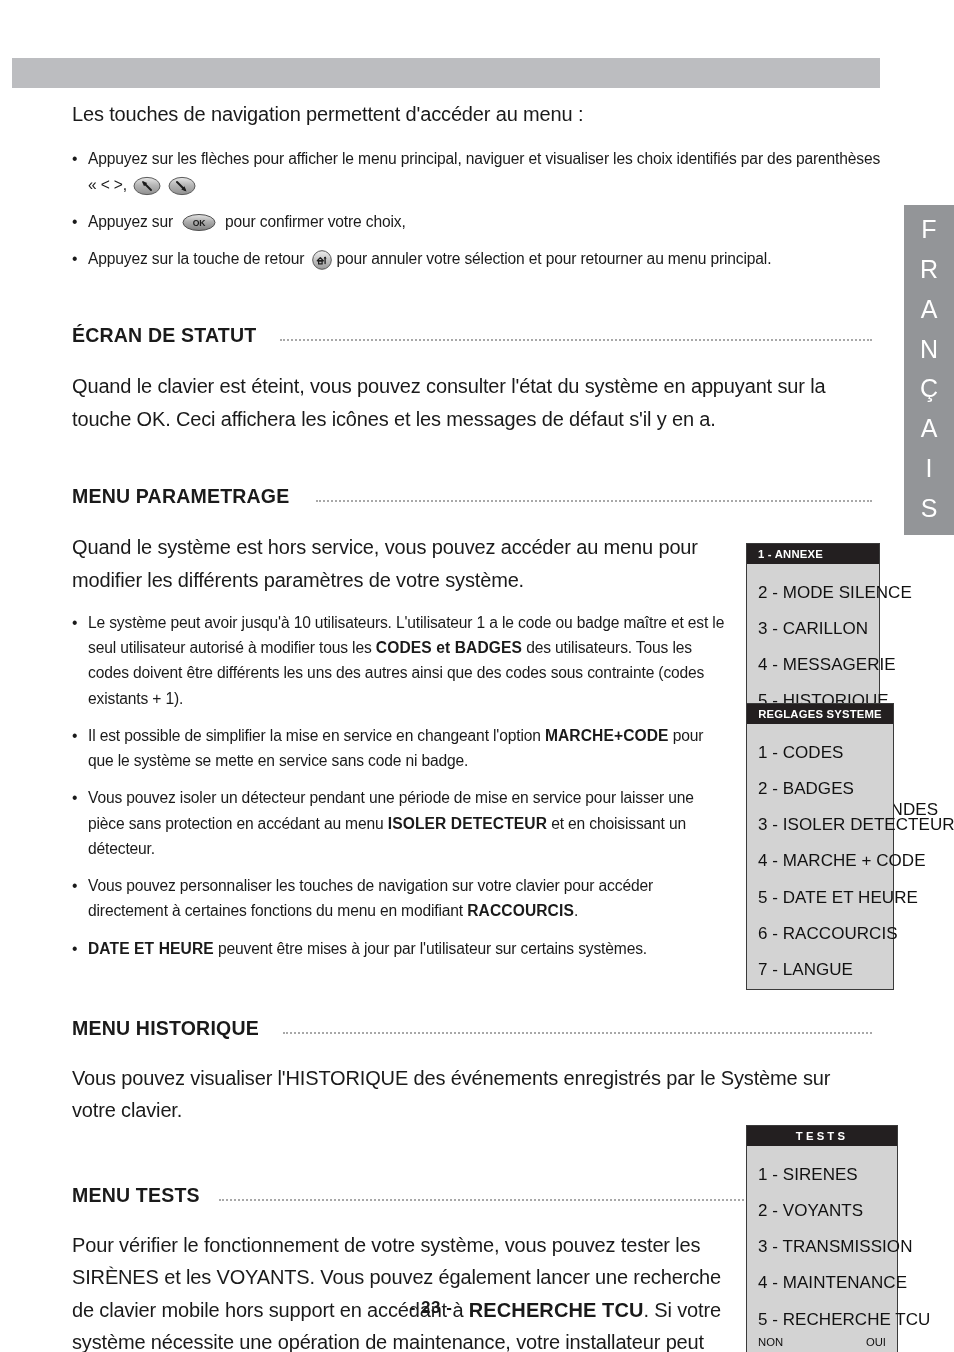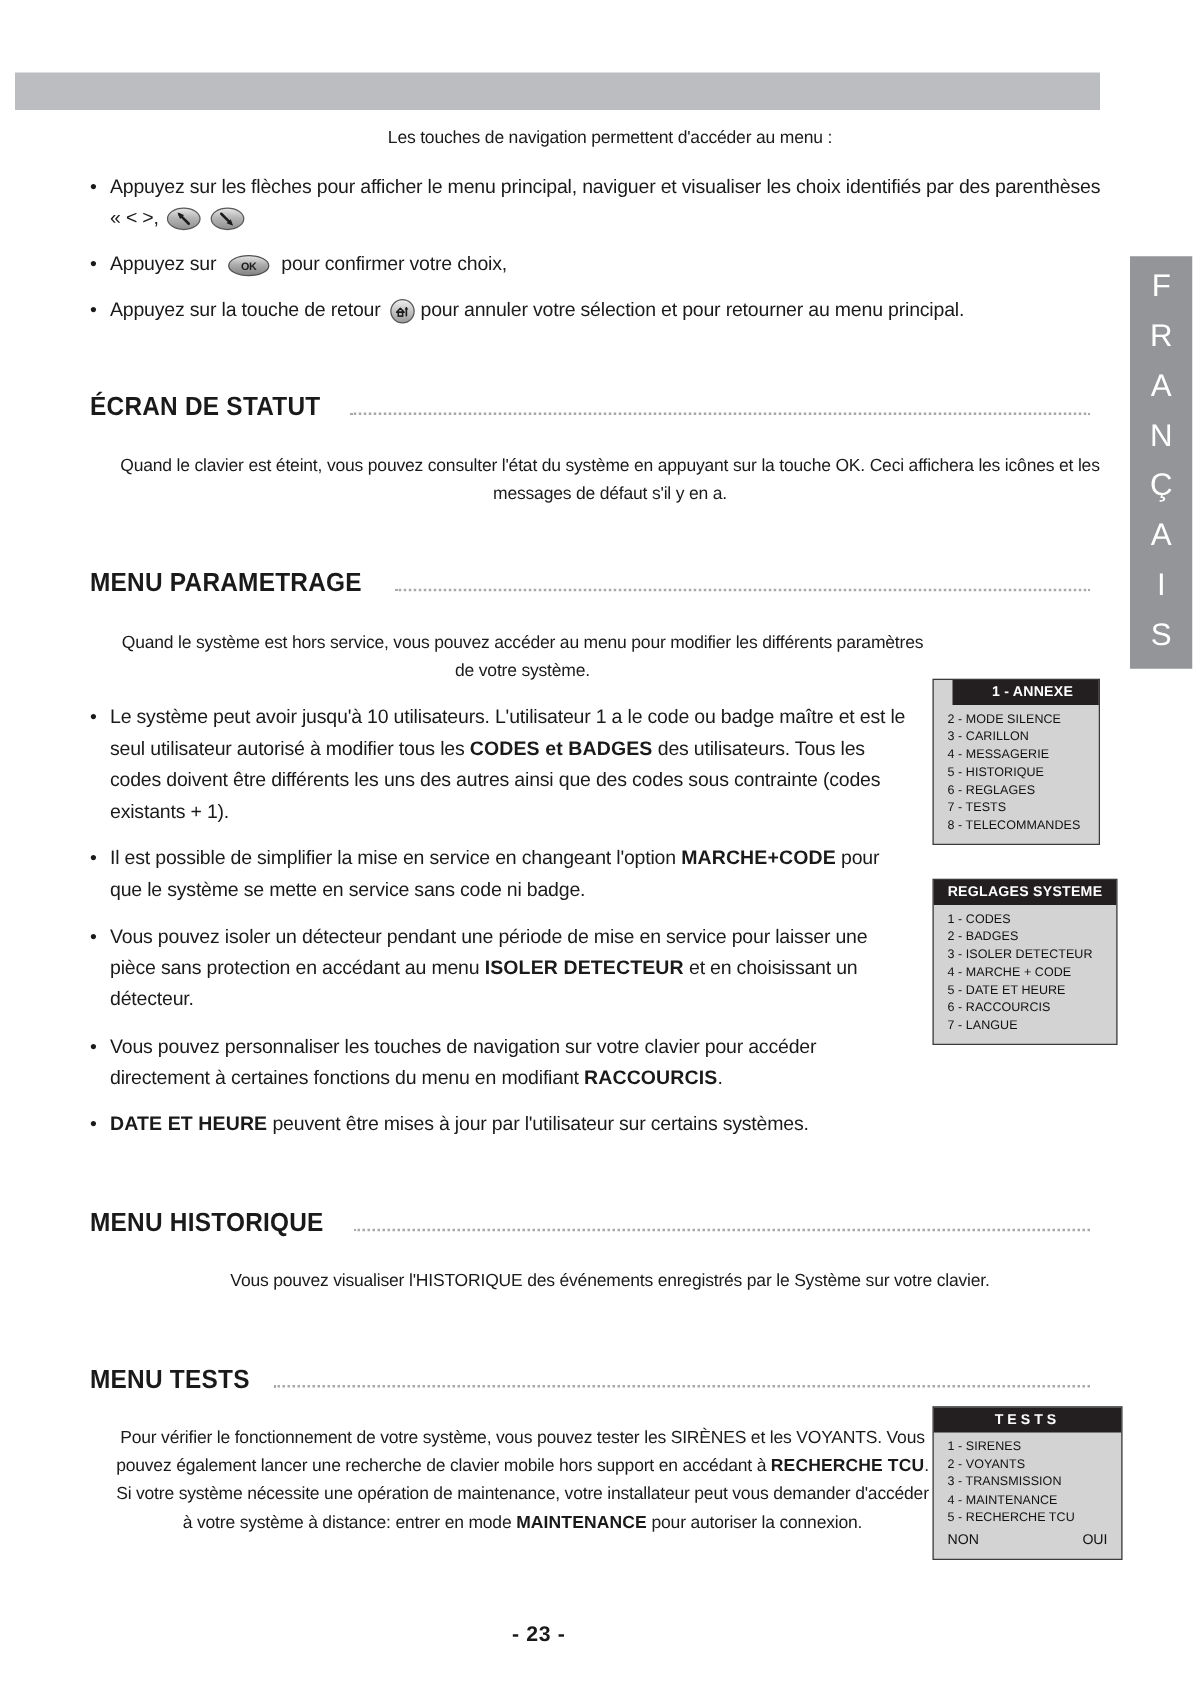--- a/index.html
+++ b/index.html
@@ -30,24 +30,23 @@
     color:#ffffff;font-size:25px;line-height:1;font-weight:400;
     font-family:"Liberation Sans","DejaVu Sans",sans-serif;
   }
 
   
   .content{
     position:absolute;left:72px;top:98px;width:800px;
   }
 
   p.intro, p.body{
-    margin:0 0 0 16px;
-    font-size:14px;line-height:1.62;
+    margin:0 0 0 0;
+    font-size:20px;line-height:1.62;
     letter-spacing:-0.15px;
-    text-align:center;
   }
   .narrow{width:660px;}
   .wide{width:800px;}
 
   ul.bullets{margin:0;padding:0;list-style:none;}
   ul.bullets li{
     position:relative;
     padding-left:16px;
     font-size:15.6px;line-height:1.62;
     letter-spacing:-0.15px;
@@ -90,28 +89,29 @@
     box-sizing:border-box;
     padding-bottom:7px;
   }
   .lcd .lcd-head{
     background:#231f20;color:#ffffff;
     font-size:11.3px;font-weight:700;
     padding:3px 0 3px 0;
     letter-spacing:0.2px;
     line-height:1.25;
   }
-  .lcd .lcd-head.left{text-align:center;padding-left:11px;margin-left:15px;}
+  .lcd .lcd-head.left{text-align:left;padding-left:11px;}
   .lcd .lcd-head.center{text-align:center;}
   .lcd .lcd-head.spaced{text-align:center;letter-spacing:3.2px;}
   .lcd ul{margin:0;padding:5px 0 0 11px;list-style:none;}
   .lcd li{
-    font-size:10px;line-height:1.42;
+    font-size:17px;line-height:1.42;
     color:#111;letter-spacing:0.05px;
     white-space:nowrap;
+    margin-top:12px;
   }
   .lcd .lcd-foot{
     display:flex;justify-content:space-between;
     padding:2px 11px 0 11px;
     font-size:11.3px;line-height:1.42;color:#111;align-items:flex-end;
   }
 
   #lcd-annexe{left:746px;top:543px;width:134px;}
   #lcd-reglages{left:746px;top:703px;width:148px;}
   #lcd-tests{left:746px;top:1125px;width:152px;}

